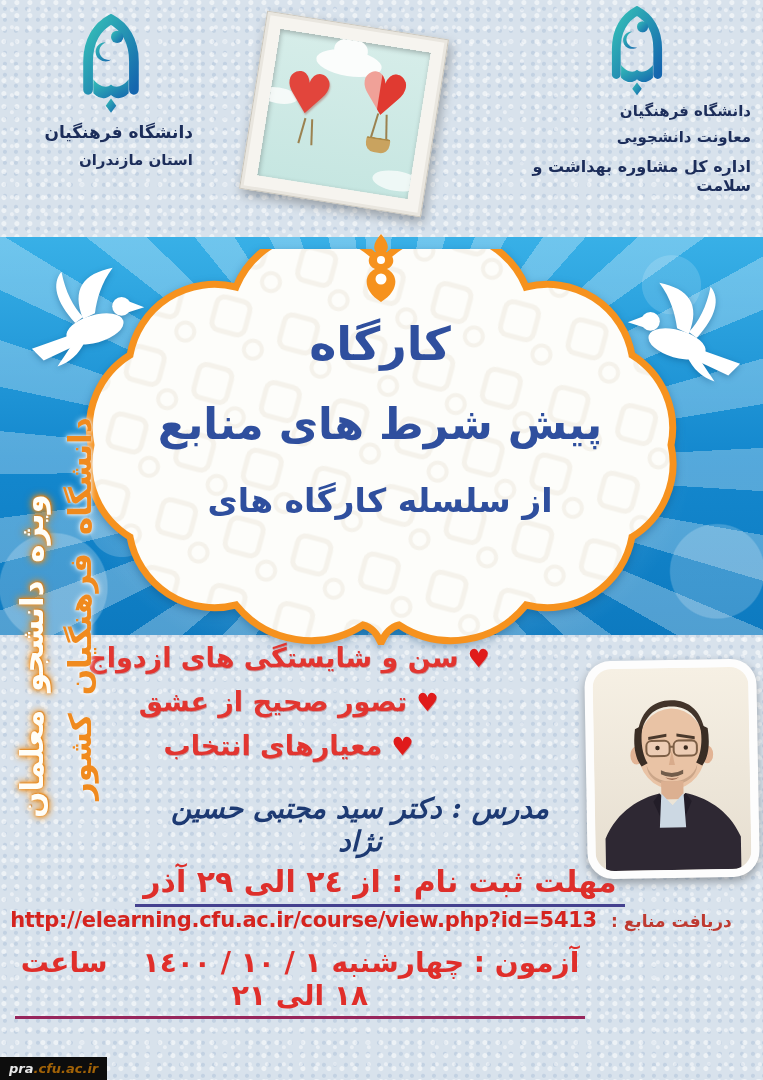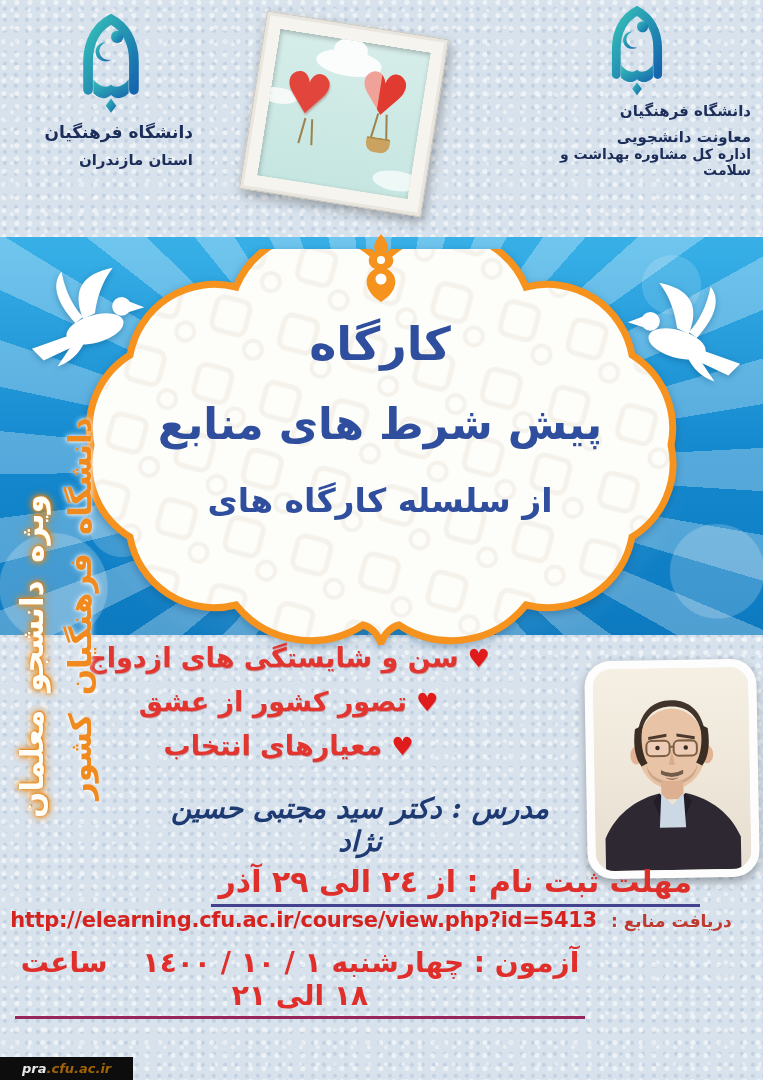--- a/index.html
+++ b/index.html
@@ -21,21 +21,21 @@
   .logo-block.left{ left:28px; top:14px; width:165px; }
   .logo-block.right{ left:523px; top:6px; width:228px; }
   .logo-block svg.emblem{ display:block; margin:0 auto; }
   .left svg.emblem{ width:92px; height:104px; }
   .right svg.emblem{ width:82px; height:94px; }
   .logo-line{ font-weight:bold; direction:rtl; }
   .left .l1{ font-size:17px; margin-top:4px; }
   .left .l2{ font-size:15px; margin-top:9px; }
   .right .l1{ font-size:15px; margin-top:2px; }
   .right .l2{ font-size:15px; margin-top:8px; }
-  .right .l3{ font-size:14px; }
+  .right .l3{ font-size:16px; margin-top:11px; }
 
   .art-frame{
     position:absolute; left:252px; top:24px; width:184px; height:180px; z-index:5;
     background:#f6f4ef; border:1px solid #c9c5bb; padding:15px;
     box-shadow:3px 5px 12px rgba(0,0,0,.3), inset 0 0 0 3px #e9e6df;
     transform:rotate(9deg);
   }
   .art-inner{ width:100%; height:100%; position:relative; overflow:hidden;
     background:linear-gradient(180deg,#d6ede9,#c6e6e1);
     box-shadow:inset 1px 2px 5px rgba(0,0,0,.25); }
@@ -104,36 +104,36 @@
   
   .photo{ position:absolute; left:586px; top:660px; width:172px; height:218px; z-index:5;
     background:#fdfdfd; border-radius:26px; padding:8px;
     box-shadow:0 4px 10px rgba(0,0,0,.32); transform:rotate(-1deg); }
   .photo svg{ display:block; width:100%; height:100%; border-radius:19px; }
 
   
   .instructor{ position:absolute; left:150px; top:792px; width:420px; text-align:center; z-index:5;
     font-family:"DejaVu Serif", serif; font-style:italic; font-weight:bold;
     font-size:28px; color:#1d3a73; direction:rtl; }
-  .registration{ position:absolute; left:60px; top:864px; width:640px; text-align:right; direction:rtl; z-index:5; }
+  .registration{ position:absolute; left:60px; top:864px; width:640px; text-align:center; direction:rtl; z-index:5; }
   .registration .u-blue{ display:inline-block; padding:0 8px 5px; border-bottom:3px solid #44418f;
     font-size:30px; font-weight:bold; color:#de2f2b; }
   .resources{ position:absolute; left:8px; top:908px; width:726px; text-align:center;
     direction:rtl; white-space:nowrap; z-index:5; }
   .res-label{ font-size:17px; font-weight:bold; color:#bf3a31; margin-left:9px;margin-top:25px; }
   .res-url{ font-size:21px; font-weight:bold; color:#d5241f; letter-spacing:-.3px; text-decoration:none; }
   .exam{ position:absolute; left:15px; top:946px; width:570px; text-align:center; direction:rtl; z-index:5; }
   .exam .u-red{ display:inline-block; padding:0 4px 4px; border-bottom:3px solid #97265c; }
   .exam-text,.exam-time{ font-size:28px; font-weight:bold; color:#e02e2a; }
   .exam-time{ margin-right:30px; }
   .organizer{ position:absolute; left:25px; top:983px; width:560px; text-align:center; z-index:5;
     font-size:32px; font-weight:bold; color:#2d4b90; direction:rtl;
     text-shadow:1px 1px 0 #fff, 2.5px 2.5px 3px rgba(40,40,90,.5); }
   .footer-bar{ position:absolute; left:0; top:1057px; height:23px; z-index:6;
-    background:#0d0d0d; display:inline-flex; align-items:center; padding:0 22px;
+    background:#0d0d0d; display:inline-flex; align-items:center; padding:0 9px;
     font-style:italic; font-weight:bold; font-size:13px; color:#e8e8e8; }
   .footer-bar .suffix{ color:#a16207; }
 </style>
 </head>
 <body>
 
 <div id="poster">
 
   <div class="logo-block left">
     <svg class="emblem" viewBox="0 0 100 118">
@@ -242,21 +242,21 @@
   <div class="t t3">از سلسله کارگاه های</div>
 
   <div class="vtext outer">ویژه دانشجو معلمان</div>
   <div class="vtext inner">دانشگاه فرهنگیان کشور</div>
 
   <ul class="topics">
     <li>
       <span class="heart">♥</span><span>سن و شایستگی های ازدواج</span>
     </li>
     <li>
-      <span class="heart">♥</span><span>تصور کشور از عشق</span>
+      <span class="heart">♥</span><span>تصور صحیح از عشق</span>
     </li>
     <li>
       <span class="heart">♥</span><span>معیارهای انتخاب</span>
     </li>
   </ul>
 
   <div class="photo">
     <svg viewBox="0 0 154 200">
       <defs>
         <linearGradient id="pbg" x1="0" y1="0" x2="0" y2="1">

